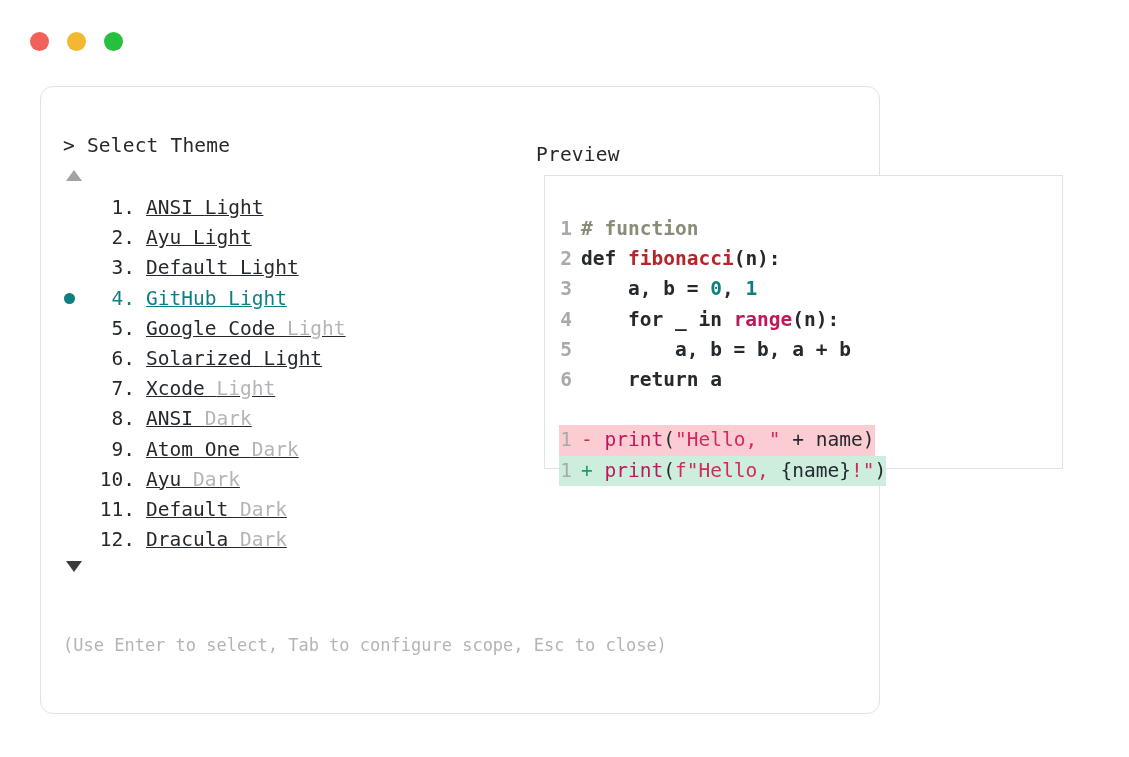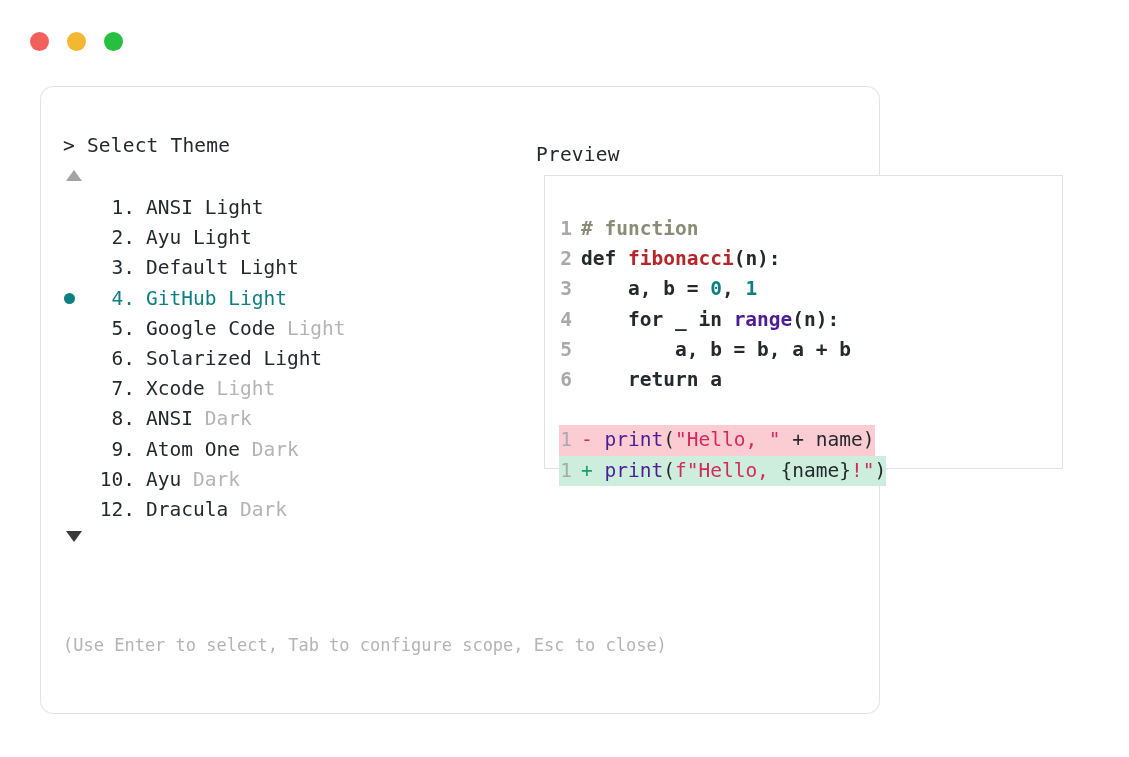--- a/index.html
+++ b/index.html
@@ -123,20 +123,21 @@
   }
   .num-cell {
     width: 46px;
     flex: 0 0 46px;
     text-align: right;
     color: #24292e;
   }
   .name-cell {
     padding-left: 11px;
     color: #24292e;
+    text-decoration: underline;
   }
   .theme-row.selected .num-cell,
   .theme-row.selected .name-cell,
   .theme-row.selected .variant {
     color: #0e7f80;
   }
   .variant { color: #24292e; }
   .variant.muted { color: #b4b4b8; }
 
   
@@ -177,21 +178,21 @@
     margin-right: 9px;
   }
   .code-body { display: inline; }
 
   .blank-line { height: 30.2px; display: block; }
 
   
   .tok-plain   { color: #24292e; }
   .tok-comment { color: #8b8b78; }
   .tok-fn      { color: #b5252a; }
-  .tok-builtin { color: #4c1d95; }
+  .tok-builtin { color: #be185d; }
   .tok-num     { color: #0e7f80; }
   .tok-str     { color: #d6295b; }
   .tok-punct   { color: #24292e; }
 
   
   .diff-line {
     display: block;
     height: 30.2px;
     white-space: pre;
     width: max-content;
@@ -223,20 +224,21 @@
           <div class="theme-row"><div class="bullet-cell"></div><div class="num-cell">1.</div><div class="name-cell">ANSI <span class="variant">Light</span></div></div>
           <div class="theme-row"><div class="bullet-cell"></div><div class="num-cell">2.</div><div class="name-cell">Ayu <span class="variant">Light</span></div></div>
           <div class="theme-row"><div class="bullet-cell"></div><div class="num-cell">3.</div><div class="name-cell">Default <span class="variant">Light</span></div></div>
           <div class="theme-row selected"><div class="bullet-cell"><div class="bullet"></div></div><div class="num-cell">4.</div><div class="name-cell">GitHub <span class="variant">Light</span></div></div>
           <div class="theme-row"><div class="bullet-cell"></div><div class="num-cell">5.</div><div class="name-cell">Google Code <span class="variant muted">Light</span></div></div>
           <div class="theme-row"><div class="bullet-cell"></div><div class="num-cell">6.</div><div class="name-cell">Solarized <span class="variant">Light</span></div></div>
           <div class="theme-row"><div class="bullet-cell"></div><div class="num-cell">7.</div><div class="name-cell">Xcode <span class="variant muted">Light</span></div></div>
           <div class="theme-row"><div class="bullet-cell"></div><div class="num-cell">8.</div><div class="name-cell">ANSI <span class="variant muted">Dark</span></div></div>
           <div class="theme-row"><div class="bullet-cell"></div><div class="num-cell">9.</div><div class="name-cell">Atom One <span class="variant muted">Dark</span></div></div>
           <div class="theme-row"><div class="bullet-cell"></div><div class="num-cell">10.</div><div class="name-cell">Ayu <span class="variant muted">Dark</span></div></div>
+          <div class="theme-row"><div class="bullet-cell"></div><div class="num-cell">11.</div><div class="name-cell">Default <span class="variant muted">Dark</span></div></div>
           <div class="theme-row"><div class="bullet-cell"></div><div class="num-cell">12.</div><div class="name-cell">Dracula <span class="variant muted">Dark</span></div></div>
         </div>
 
       <div class="arrow-down"></div>
     </div>
 
     <div class="col-right">
       <div class="panel-title">Preview</div>
     </div>
 

